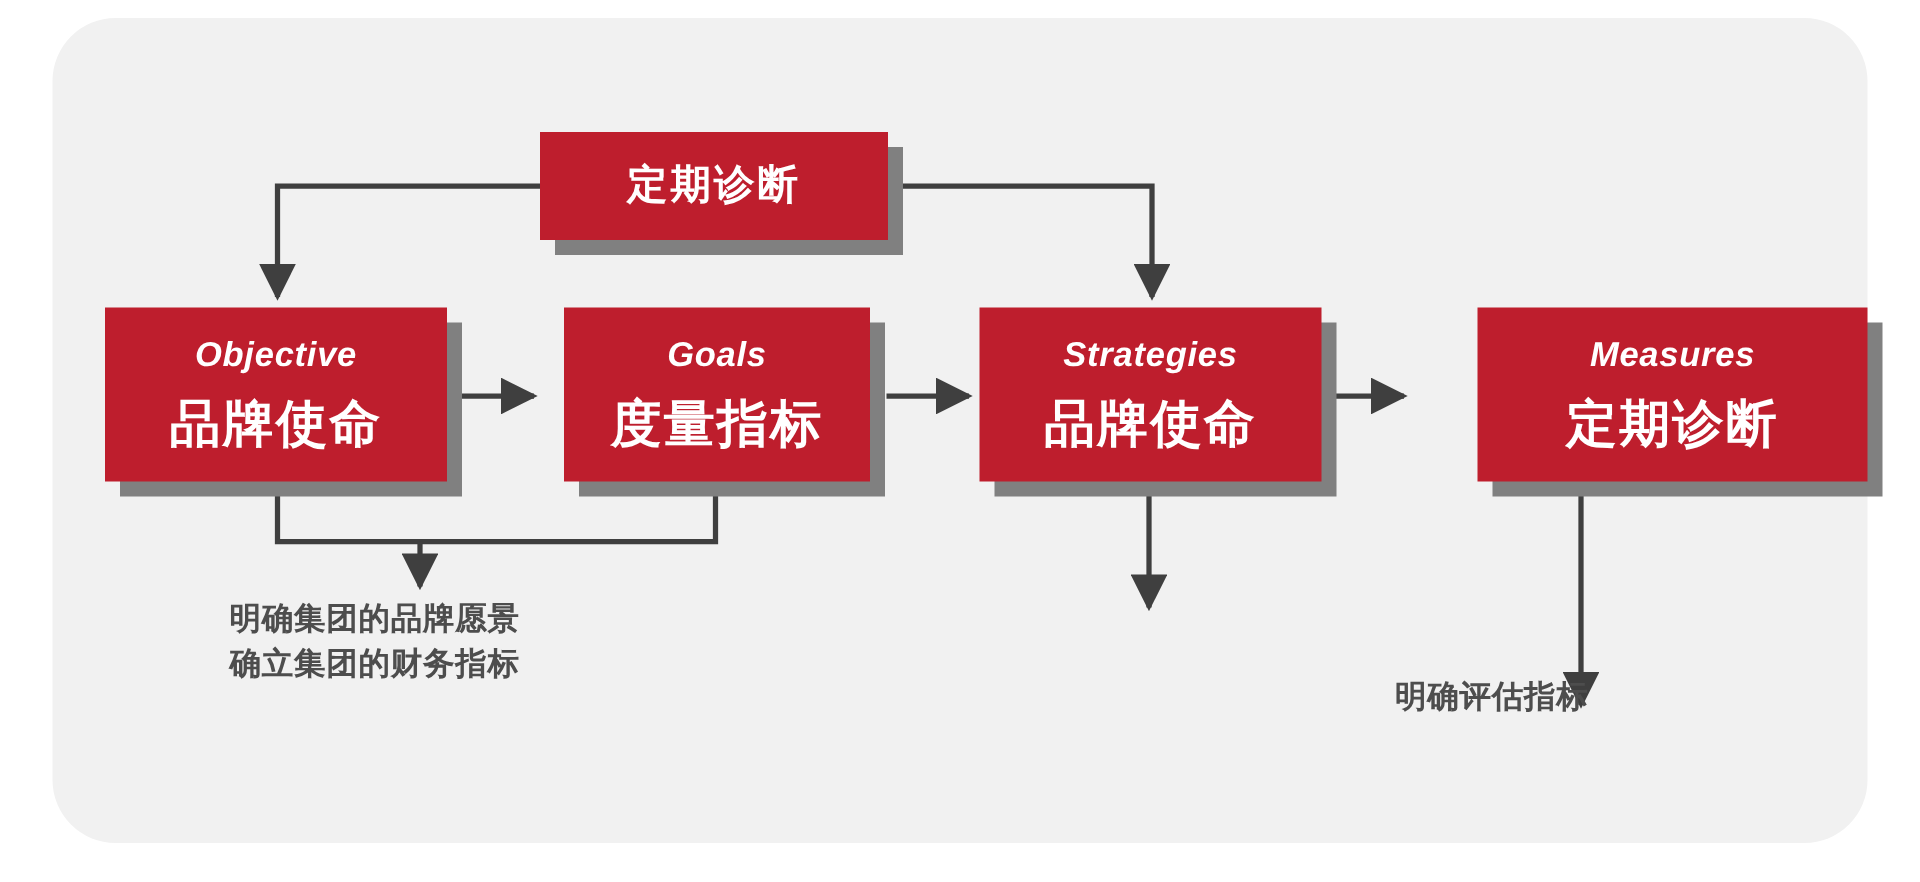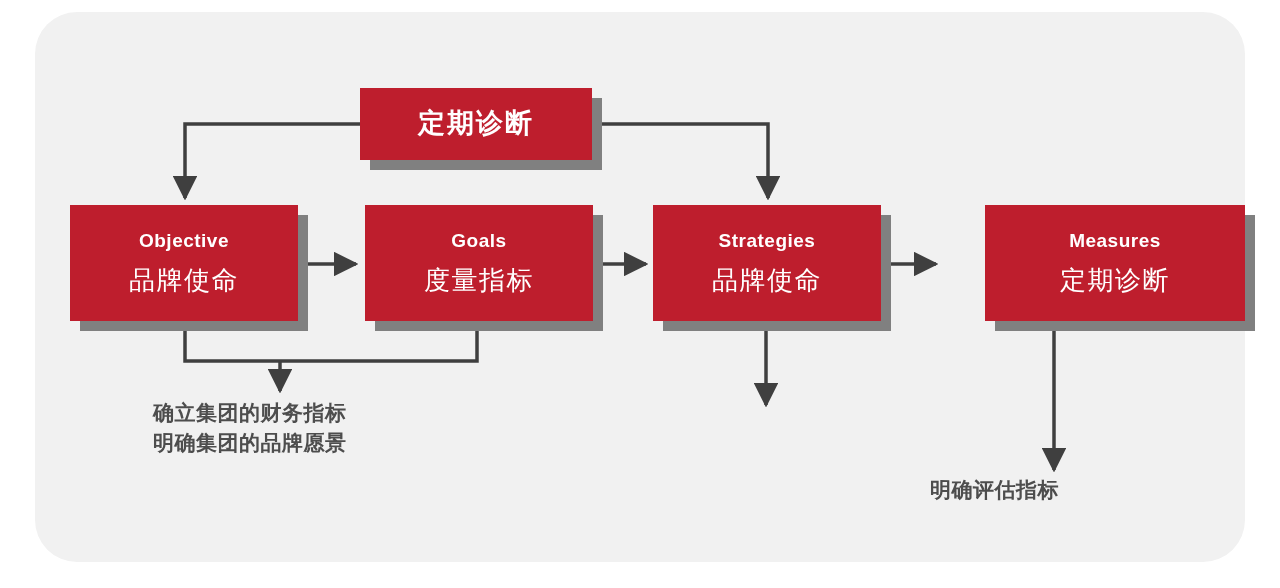--- a/index.html
+++ b/index.html
@@ -44,28 +44,29 @@
     display: flex;
     flex-direction: column;
     align-items: center;
     justify-content: center;
     color: #ffffff;
     text-align: center;
     box-shadow: 10px 10px 0 0 #808080;
     line-height: 1.18;
   }
   .node .en {
-    font-size: 19px;
+    font-size: 23px;
     font-weight: 600;
     letter-spacing: 0.5px;
     white-space: nowrap;
+    font-style: italic;
   }
   .node .zh {
-    font-size: 26px;
-    font-weight: 400;
+    font-size: 34px;
+    font-weight: 700;
     letter-spacing: 1.5px;
     white-space: nowrap;
     margin-top: 13px;
   }
   .node.single .zh {
     font-size: 27px;
     font-weight: 700;
     letter-spacing: 2px;
     margin-top: 0;
   }
@@ -75,27 +76,27 @@
     font-size: 21px;
     font-weight: 700;
     letter-spacing: 0.5px;
     line-height: 1.45;
     text-align: center;
     white-space: nowrap;
   }
   
   #node-diagnose { left: 360px; top: 88px;  width: 232px; height: 72px; }
   #node-objective { left: 70px;  top: 205px; width: 228px; height: 116px; }
-  #node-goals     { left: 365px; top: 205px; width: 228px; height: 116px; }
+  #node-goals     { left: 376px; top: 205px; width: 204px; height: 116px; }
   #node-strategies{ left: 653px; top: 205px; width: 228px; height: 116px; }
   #node-measures  { left: 985px; top: 205px; width: 260px; height: 116px; }
   
   #cap-objective  { left: 153px; top: 398px; }
   #cap-strategies { left: 693px; top: 420px; }
-  #cap-measures   { left: 930px; top: 475px; }
+  #cap-measures   { left: 930px; top: 450px; }
 </style>
 </head>
 <body>
 
 <div id="stage">
 
   <div class="panel"></div>
 
   <svg class="wires" viewBox="0 0 1280 588" xmlns="http://www.w3.org/2000/svg">
     <defs>
@@ -140,22 +141,22 @@
     <span class="en">Strategies</span>
     <span class="zh">品牌使命</span>
   </div>
 
   <div class="node" id="node-measures">
     <span class="en">Measures</span>
     <span class="zh">定期诊断</span>
   </div>
 
   <div class="caption" id="cap-objective">
+    <div>明确集团的品牌愿景</div>
     <div>确立集团的财务指标</div>
-    <div>明确集团的品牌愿景</div>
   </div>
 
 
   <div class="caption" id="cap-measures">
     <div>明确评估指标</div>
   </div>
 
 </div>
 
 </body></html>

